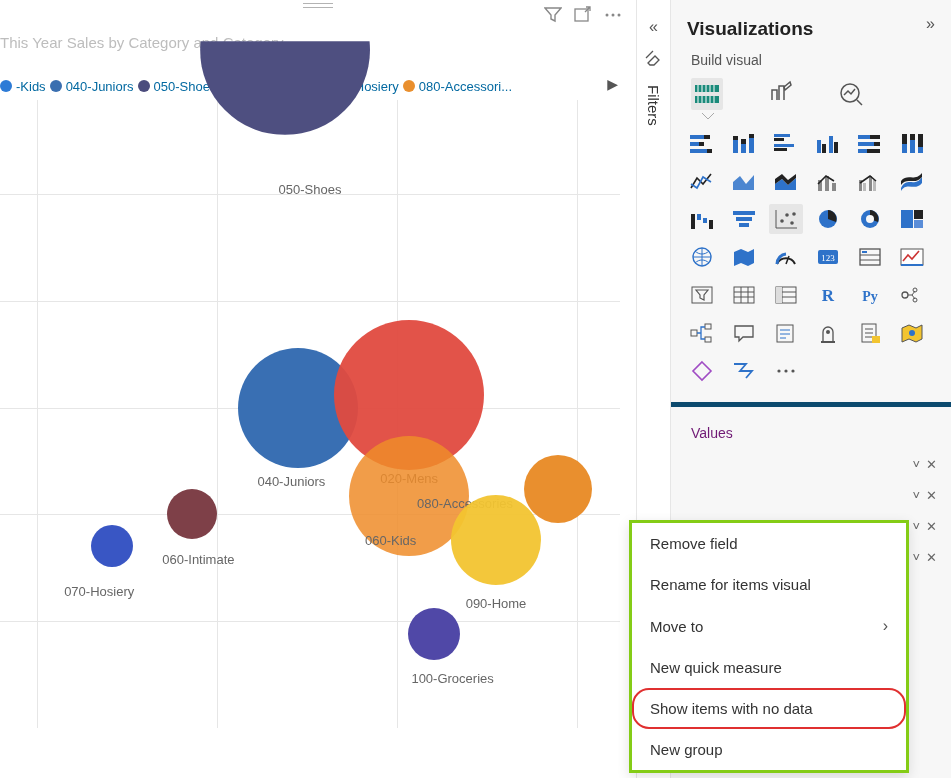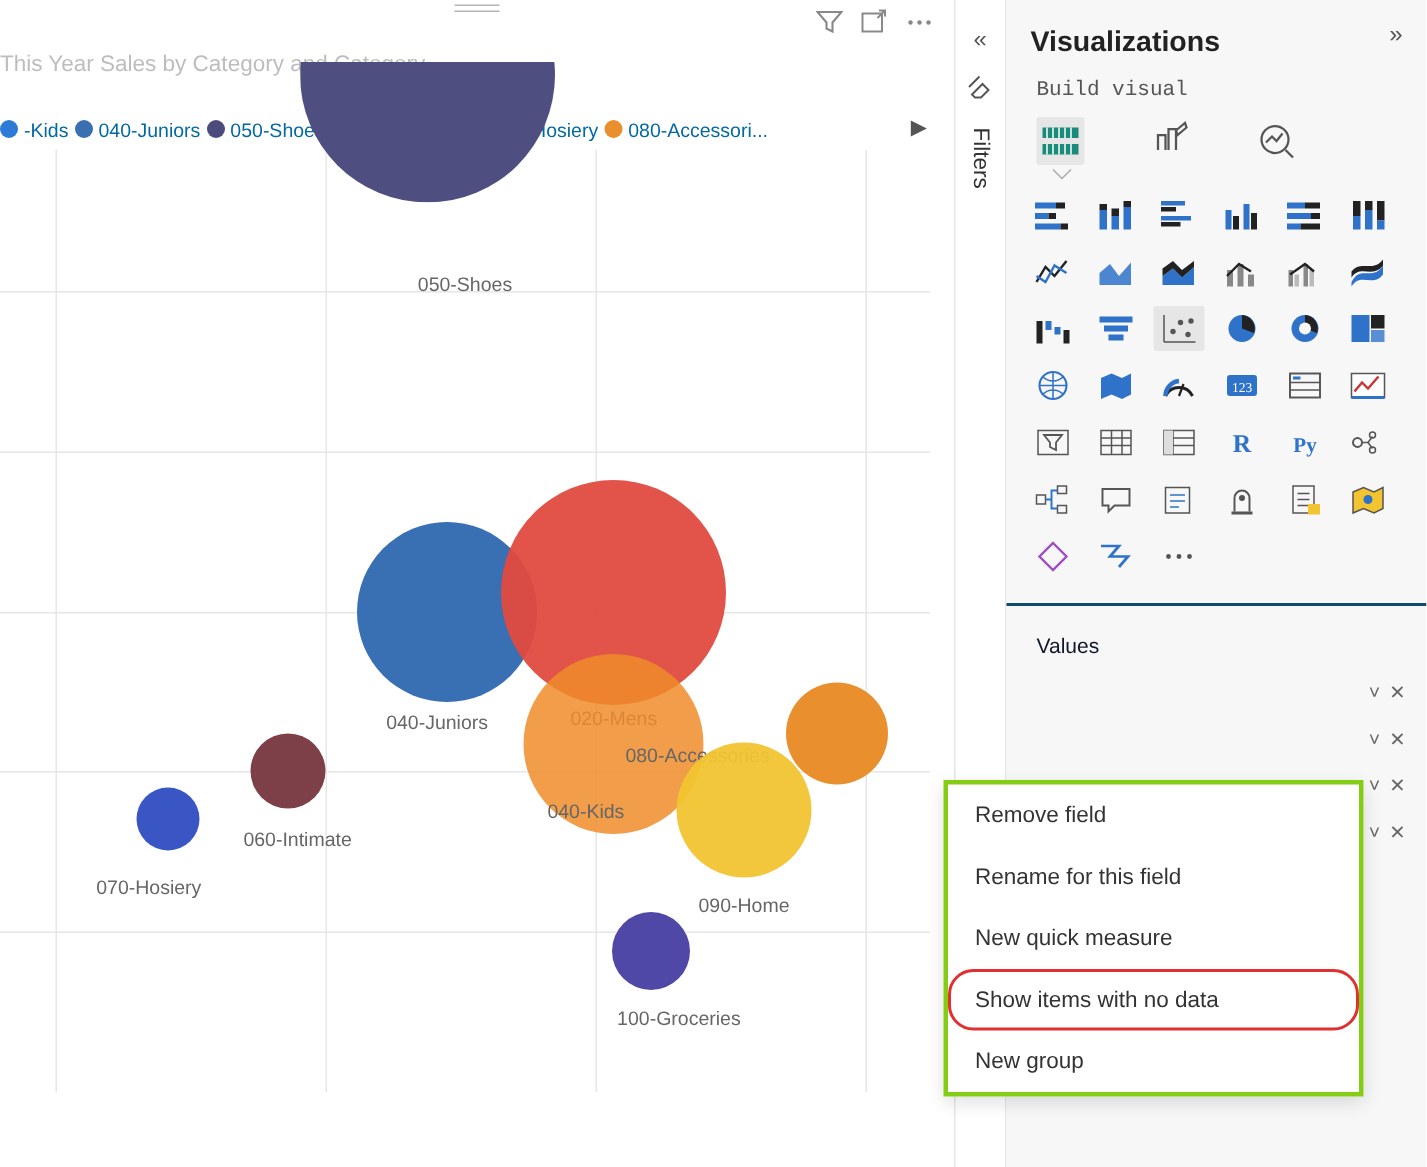--- a/index.html
+++ b/index.html
@@ -22,31 +22,31 @@
   .xlabel{text-align:center;font-size:13px;color:#666;margin-top:2px;}
   .vline{position:absolute;top:0;bottom:0;width:0;border-left:1px solid #e6e6e6;}
   .hline{position:absolute;left:0;right:0;height:0;border-top:1px solid #e6e6e6;}
   .bubble{position:absolute;border-radius:50%;}
   .bubble-label{position:absolute;font-size:13px;color:#666;transform:translate(-50%,0);white-space:nowrap;}
   .filters-rail{flex:0 0 34px;border-right:1px solid #e6e6e6;padding-top:18px;display:flex;flex-direction:column;align-items:center;gap:14px;background:#fff;}
   .filters-label{writing-mode:vertical-rl;font-size:15px;color:#333;}
   .viz-pane{flex:1;background:#f7f7f7;display:flex;flex-direction:column;padding:0;}
   .viz-title{font-size:19px;font-weight:600;color:#222;padding:18px 0 8px 0;display:flex;align-items:center;}
   .viz-title-row{display:flex;align-items:center;justify-content:space-between;padding:0 16px;}
-  .sub{font-size:14px;color:#555;padding:4px 20px 6px;font-family:Liberation Mono, monospace;}
+  .sub{font-size:14px;color:#555;padding:4px 20px 6px;}
   .bigtabs{display:flex;gap:40px;padding:4px 20px 0;align-items:center;}
   .bigtab{width:32px;height:32px;display:flex;align-items:center;justify-content:center;border-radius:2px;}
   .bigtab.sel{background:#e6e6e6;}
   .tab-caret{display:flex;justify-content:flex-start;padding-left:30px;margin-top:2px;}
   .gallery{padding:8px 14px 0;}
   .grow{display:flex;gap:8px;margin-bottom:8px;}
   .gitem{width:34px;height:30px;display:flex;align-items:center;justify-content:center;border-radius:2px;}
   .gitem.sel{background:#e6e6e6;}
   .gitem svg,.bigtab svg{overflow:visible;}
-  .fields-header{font-size:14px;color:#0f172a;padding:18px 20px 8px;border-top:2px solid #0c4a6e;margin-top:8px;}
+  .fields-header{font-size:14px;color:#701a75;padding:18px 20px 8px;border-top:5px solid #0c4a6e;margin-top:8px;}
   .field-row{display:flex;align-items:center;justify-content:flex-end;padding:8px 14px;}
   .chev-x{display:flex;align-items:center;gap:6px;color:#666;}
   .context-menu{position:absolute;right:42px;top:520px;width:280px;background:#fff;border:3px solid #84cc16;box-shadow:0 4px 12px rgba(0,0,0,0.12);z-index:10;}
   .menu-item{padding:12px 18px;font-size:15px;color:#333;display:flex;justify-content:space-between;align-items:center;}
   .menu-item.hl{outline:2px solid #e03030;outline-offset:-2px;border-radius:17px;}
   .chev-right{font-size:16px;color:#555;}
   .collapse-ar{font-size:16px;color:#555;}
 </style>
 </head>
 <body>
@@ -122,21 +122,21 @@
       <div class="bubble" style="left:46%;top:-8%;width:170px;height:170px;background:#4e4f80;transform:translate(-50%,-50%);clip-path:inset(45% 0 0 0);"></div>
       <div class="bubble-label" style="left:50%;top:13%">050-Shoes</div>
 
       <div class="bubble" style="left:48%;top:49%;width:120px;height:120px;background:#396fb3;transform:translate(-50%,-50%)"></div>
       <div class="bubble-label" style="left:47%;top:59.5%">040-Juniors</div>
 
       <div class="bubble" style="left:66%;top:47%;width:150px;height:150px;background:#e04a3f;transform:translate(-50%,-50%);opacity:0.95"></div>
       <div class="bubble-label" style="left:66%;top:59%">020-Mens</div>
 
       <div class="bubble" style="left:66%;top:63%;width:120px;height:120px;background:#ee8c29;transform:translate(-50%,-50%);opacity:0.85"></div>
-      <div class="bubble-label" style="left:63%;top:69%">040-Kids</div>
+      <div class="bubble-label" style="left:63%;top:69%">060-Kids</div>
 
       <div class="bubble" style="left:90%;top:62%;width:68px;height:68px;background:#e98f2e;transform:translate(-50%,-50%)"></div>
       <div class="bubble-label" style="left:75%;top:63%">080-Accessories</div>
 
       <div class="bubble" style="left:80%;top:70%;width:90px;height:90px;background:#f2c430;transform:translate(-50%,-50%);opacity:0.95"></div>
       <div class="bubble-label" style="left:80%;top:79%">090-Home</div>
 
       <div class="bubble" style="left:31%;top:66%;width:50px;height:50px;background:#7e4048;transform:translate(-50%,-50%)"></div>
       <div class="bubble-label" style="left:32%;top:72%">060-Intimate</div>
 
@@ -533,21 +533,25 @@
         </span>
     </div>
   </div>
 </div>
 
 <div class="context-menu">
   <div class="menu-item">
       <span>Remove field</span>
     </div>
   <div class="menu-item">
-      <span>Rename for this field</span>
+      <span>Rename for items visual</span>
+    </div>
+  <div class="menu-item">
+      <span>Move to</span>
+      <span class="chev-right">›</span>
     </div>
   <div class="menu-item">
       <span>New quick measure</span>
     </div>
   <div class="menu-item hl">
       <span>Show items with no data</span>
     </div>
   <div class="menu-item">
       <span>New group</span>
     </div>

